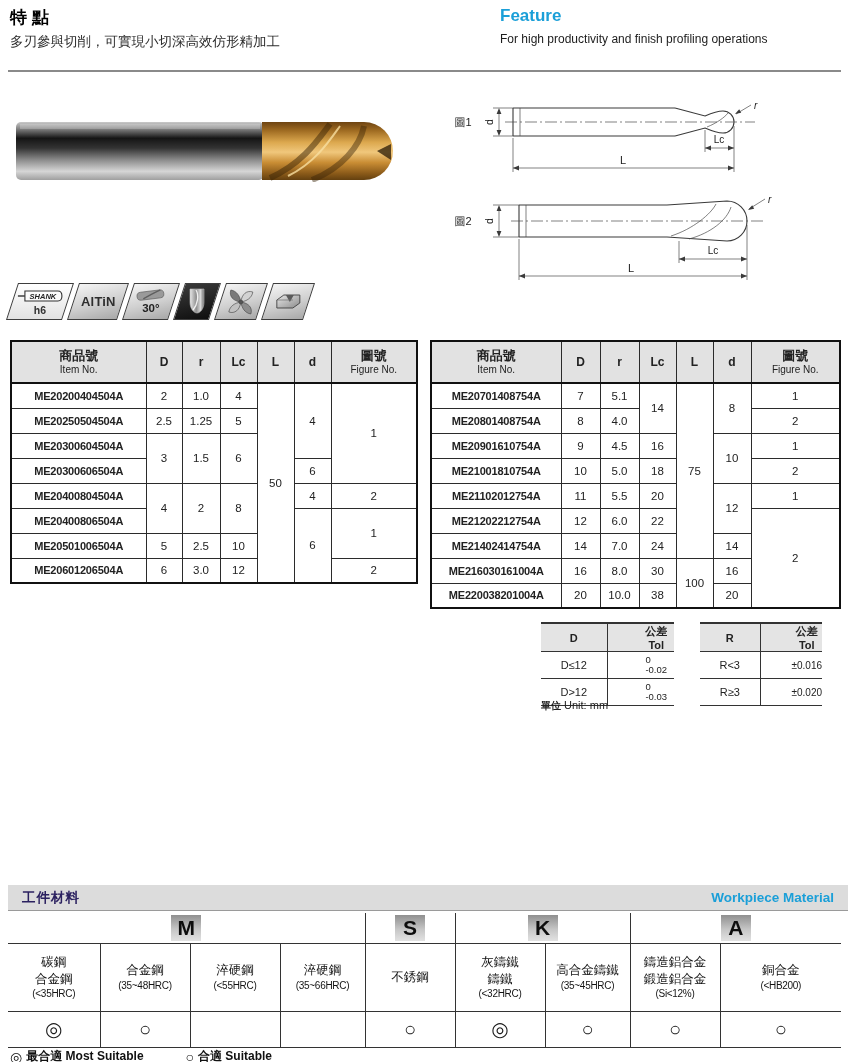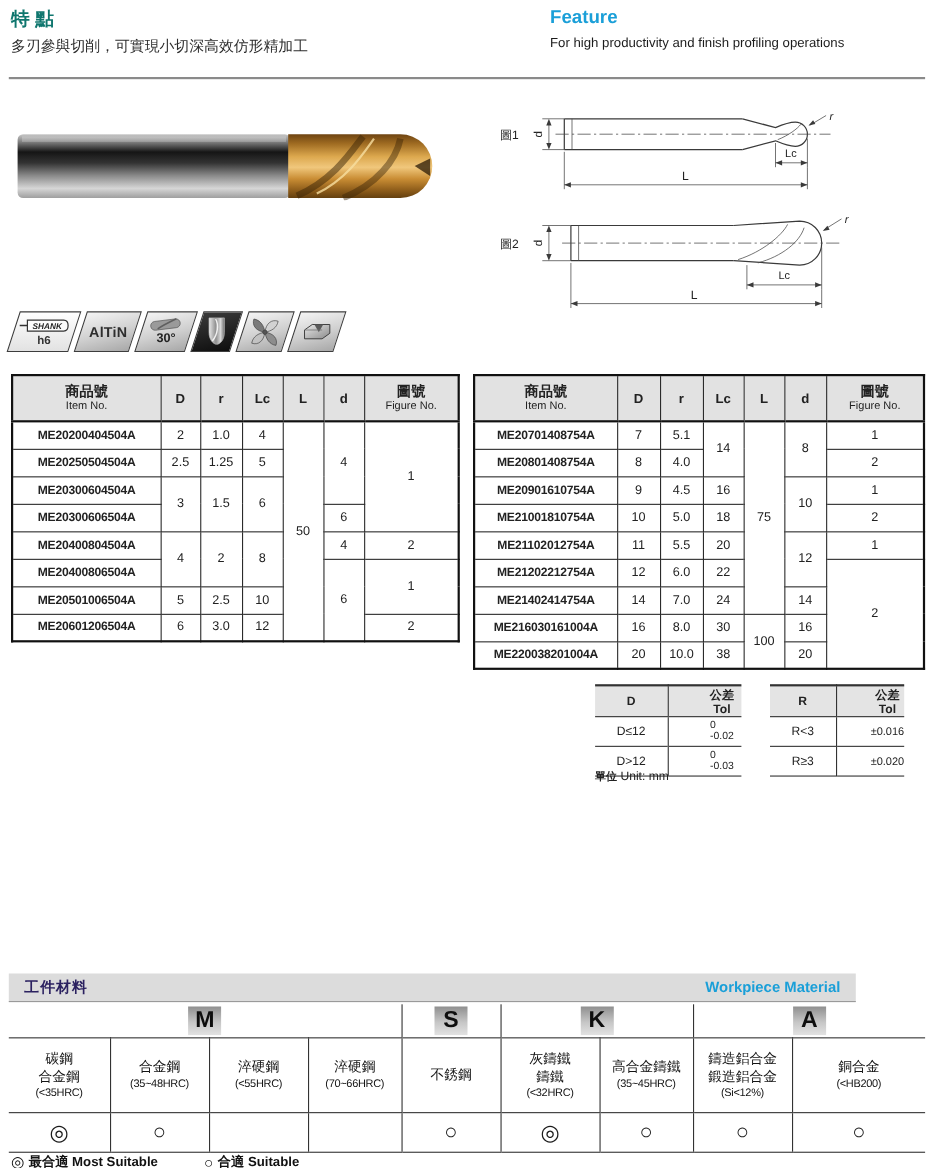--- a/index.html
+++ b/index.html
@@ -1,21 +1,21 @@
 <!DOCTYPE html>
 <html><head>
 <meta charset="utf-8">
 <style>
   * { margin:0; padding:0; box-sizing:border-box; }
   html,body { width:849px; height:1062px; background:#fff; font-family:"Liberation Sans","DejaVu Sans",sans-serif; color:#222; }
   .abs { position:absolute; }
   #stage { position:relative; width:849px; height:1062px; overflow:hidden; background:#fff; }
 
   
-  .title-zh { left:10px; top:6px; font-size:17px; font-weight:bold; color:#0f766e; letter-spacing:5px; }
+  .title-zh { left:10px; top:6px; font-size:17px; font-weight:bold; color:#000000; letter-spacing:5px; }
   .desc-zh  { left:10px; top:33px; font-size:13.5px; color:#2c2c2c; }
   .title-en { left:500px; top:6px; font-size:17px; font-weight:bold; color:#1a9fd8; }
   .desc-en  { left:500px; top:32px; font-size:12px; color:#1c1c1c; }
   .divider  { left:8px; top:70px; width:833px; height:2px; background:#8a8a8a; }
 
   
   svg text { font-family:"Liberation Sans","DejaVu Sans",sans-serif; fill:#222; }
   .diag { stroke:#3a3a3a; stroke-width:1.1; fill:none; }
   .thin { stroke:#4a4a4a; stroke-width:0.7; fill:none; }
   .arrow { fill:#3a3a3a; stroke:none; }
@@ -54,21 +54,21 @@
   .tol td { text-align:center; font-size:11px; border-top:1px solid #333; height:27px; }
   .tol .c2 { border-left:1px solid #333;padding-left:31px; }
   .tol-stack { width:max-content; margin:0 auto; text-align:left; font-size:9.5px; line-height:1.1; }
   .tol-stack span { display:block; }
   .tol-d { left:541px; width:133px; }
   .tol-r { left:700px; width:122px; }
   .unit-note { left:541px; top:699px; font-size:11px; color:#222; }
   .unit-note .zh { font-weight:bold; font-size:10px; }
 
   
-  .wp-bar { left:8px; top:885px; width:770px; height:26px; background:#dcdcdc; border-bottom:1.5px solid #9a9a9a; display:flex; align-items:center; justify-content:space-between; padding:0 14px; }
+  .wp-bar { left:8px; top:885px; width:840px; height:26px; background:#dcdcdc; border-bottom:1.5px solid #9a9a9a; display:flex; align-items:center; justify-content:space-between; padding:0 14px; }
   .wp-bar .zh { font-size:13.5px; font-weight:bold; color:#2b2160; letter-spacing:1px; }
   .wp-bar .en { font-size:13.5px; font-weight:bold; color:#1a9fd8; }
   .wp-table { position:absolute; left:8px; top:913px; width:833px; }
   .wp-table td { text-align:center; vertical-align:middle; }
   .letters-row td { height:30px; border-bottom:1.2px solid #333; }
   .letters-row td + td { border-left:1.2px solid #333; }
   .letter-box { display:inline-block; width:30px; height:26px; line-height:26px; font-size:21px; font-weight:bold; color:#0d0d0d; background:linear-gradient(180deg,#8f8f8f 0%,#c6c6c6 55%,#e2e2e2 100%); }
   .names-row td { height:68px; border-bottom:1.2px solid #333; border-left:1px solid #333; }
   .names-row td:first-child { border-left:none;margin-top:36px; }
   .names-row td:last-child { border-right:none;margin-left:22px; }
@@ -517,21 +517,21 @@
       <td>
             <div class="mat-line">合金鋼</div>
             <div class="mat-spec">(35~48HRC)</div>
           </td>
       <td>
             <div class="mat-line">淬硬鋼</div>
             <div class="mat-spec">(&lt;55HRC)</div>
           </td>
       <td>
             <div class="mat-line">淬硬鋼</div>
-            <div class="mat-spec">(70~66HRC)</div>
+            <div class="mat-spec">(35~66HRC)</div>
           </td>
       <td>
             <div class="mat-line">不銹鋼</div>
           </td>
       <td>
             <div class="mat-line">灰鑄鐵</div>
             <div class="mat-line">鑄鐵</div>
             <div class="mat-spec">(&lt;32HRC)</div>
           </td>
       <td>

